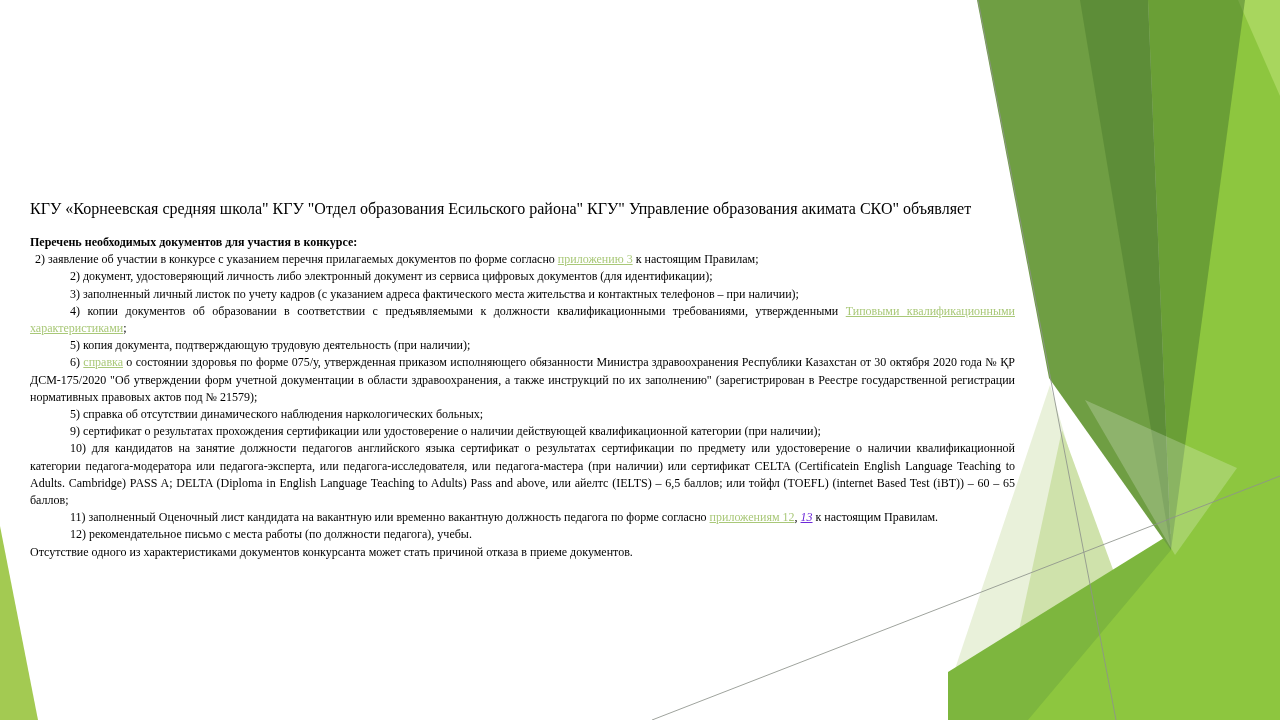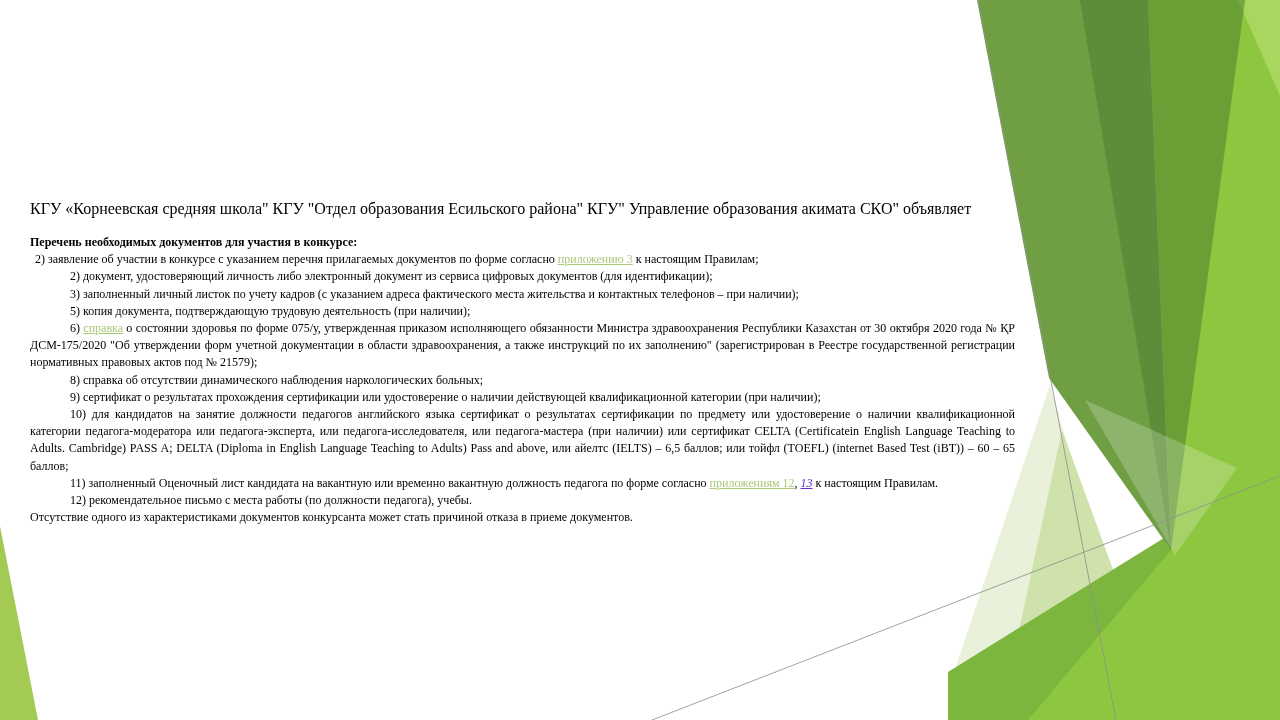--- a/index.html
+++ b/index.html
@@ -57,23 +57,24 @@
   <div class="content">
     <p class="title">
       </p>
       <div>КГУ «Корнеевская средняя школа" КГУ "Отдел образования Есильского района" КГУ" Управление образования акимата СКО" объявляет</div>
     <p></p>
     <div>
         <p class="para"><span class="b">Перечень необходимых документов для участия в конкурсе:</span></p>
         <p class="para tiny"><span>2) заявление об участии в конкурсе с указанием перечня прилагаемых документов по форме согласно </span><span class="lnk" style="color: rgb(169, 200, 120); margin-top: 8px;">приложению 3</span><span> к настоящим Правилам;</span></p>
         <p class="para num"><span>2) документ, удостоверяющий личность либо электронный документ из сервиса цифровых документов (для идентификации);</span></p>
         <p class="para num"><span>3) заполненный личный листок по учету кадров (с указанием адреса фактического места жительства и контактных телефонов – при наличии);</span></p>
+        <p class="para num"><span>4) копии документов об образовании в соответствии с предъявляемыми к должности квалификационными требованиями, утвержденными </span><span class="lnk" style="color: rgb(169, 200, 120);">Типовыми квалификационными характеристиками</span><span>;</span></p>
         <p class="para num"><span>5) копия документа, подтверждающую трудовую деятельность (при наличии);</span></p>
         <p class="para num"><span>6) </span><span class="lnk" style="color: rgb(169, 200, 120);">справка</span><span> о состоянии здоровья по форме 075/у, утвержденная приказом исполняющего обязанности Министра здравоохранения Республики Казахстан от 30 октября 2020 года № ҚР ДСМ-175/2020 "Об утверждении форм учетной документации в области здравоохранения, а также инструкций по их заполнению" (зарегистрирован в Реестре государственной регистрации нормативных правовых актов под № 21579);</span></p>
-        <p class="para num"><span>8) справка об отсутствии динамического наблюдения наркологических больных;</span></p>
+        <p class="para num"><span>5) справка об отсутствии динамического наблюдения наркологических больных;</span></p>
         <p class="para num"><span>9) сертификат о результатах прохождения сертификации или удостоверение о наличии действующей квалификационной категории (при наличии);</span></p>
         <p class="para num"><span>10) для кандидатов на занятие должности педагогов английского языка сертификат о результатах сертификации по предмету или удостоверение о наличии квалификационной категории педагога-модератора или педагога-эксперта, или педагога-исследователя, или педагога-мастера (при наличии) или сертификат CELTA (Certificatein English Language Teaching to Adults. Cambridge) PASS A; DELTA (Diploma in English Language Teaching to Adults) Pass and above, или айелтс (IELTS) – 6,5 баллов; или тойфл (TOEFL) (internet Based Test (iBT)) – 60 – 65 баллов;</span></p>
         <p class="para num"><span>11) заполненный Оценочный лист кандидата на вакантную или временно вакантную должность педагога по форме согласно </span><span class="lnk" style="color: rgb(169, 200, 120);">приложениям 12</span><span>, </span><span class="lnk" style="color: #6d28d9; font-style: italic;">13</span><span> к настоящим Правилам.</span></p>
         <p class="para num"><span>12) рекомендательное письмо с места работы (по должности педагога), учебы.</span></p>
         <p class="para"><span>Отсутствие одного из характеристиками документов конкурсанта может стать причиной отказа в приеме документов.</span></p>
       </div>
   </div>
 
 </div>
 

